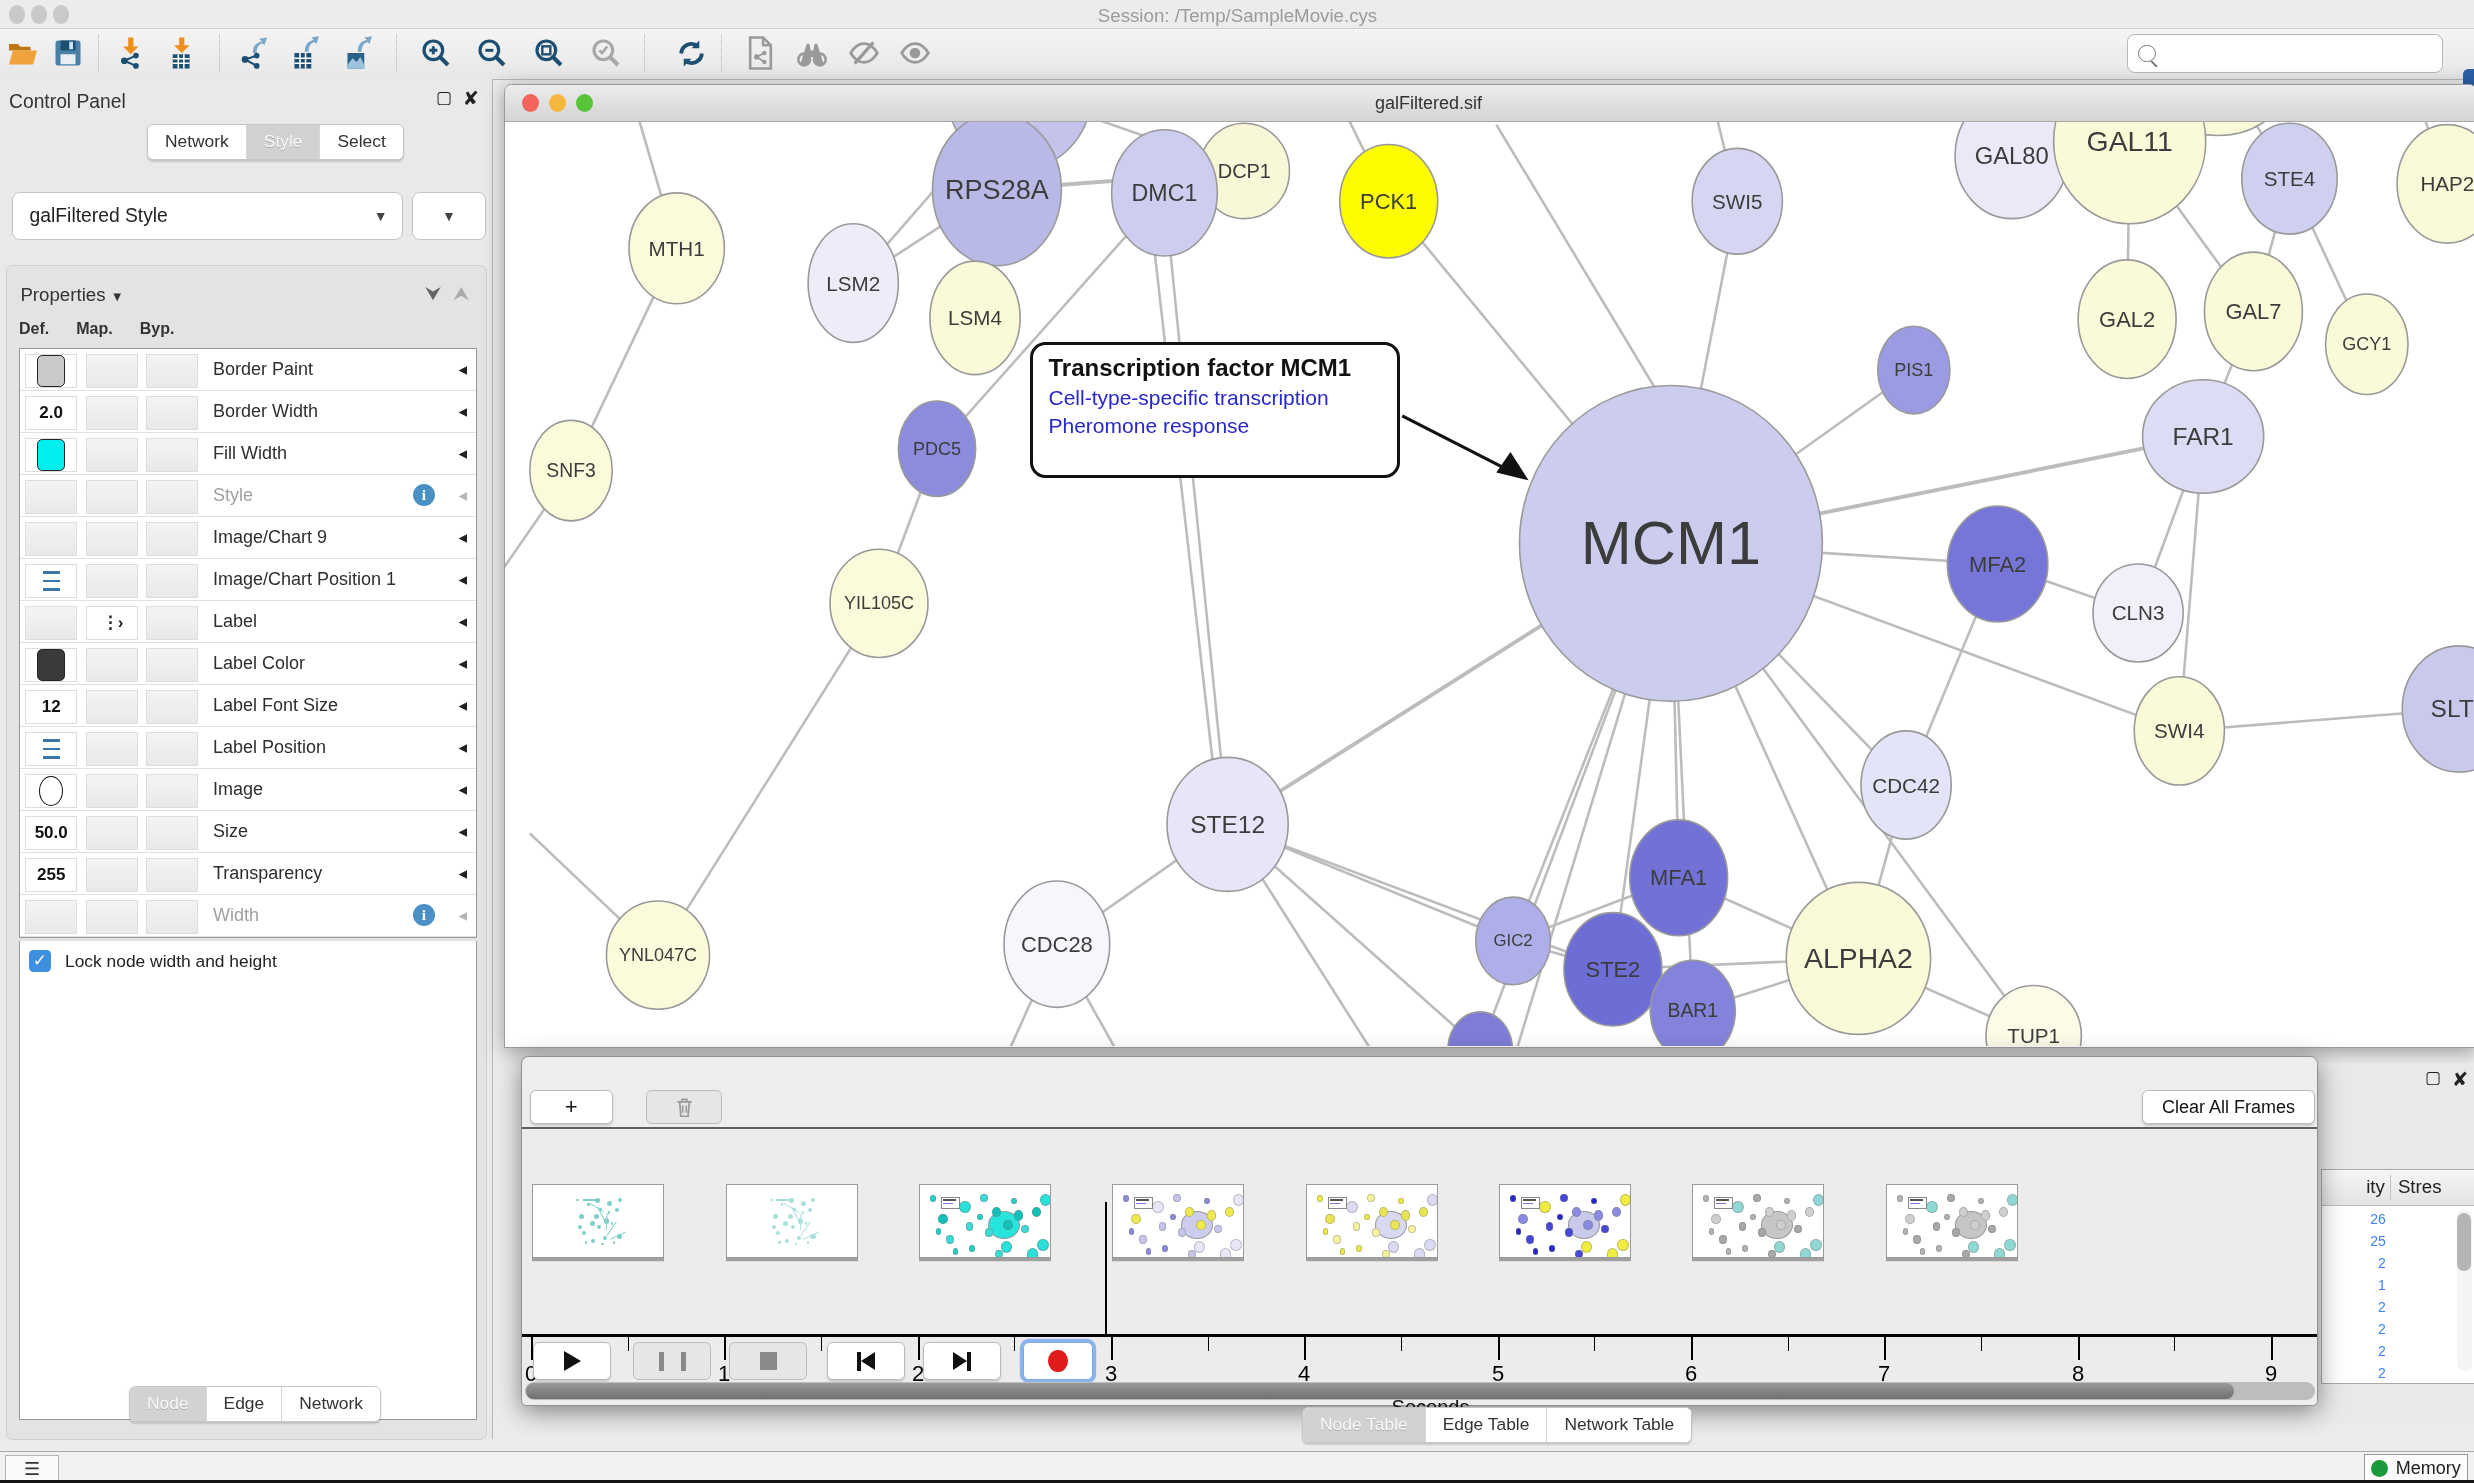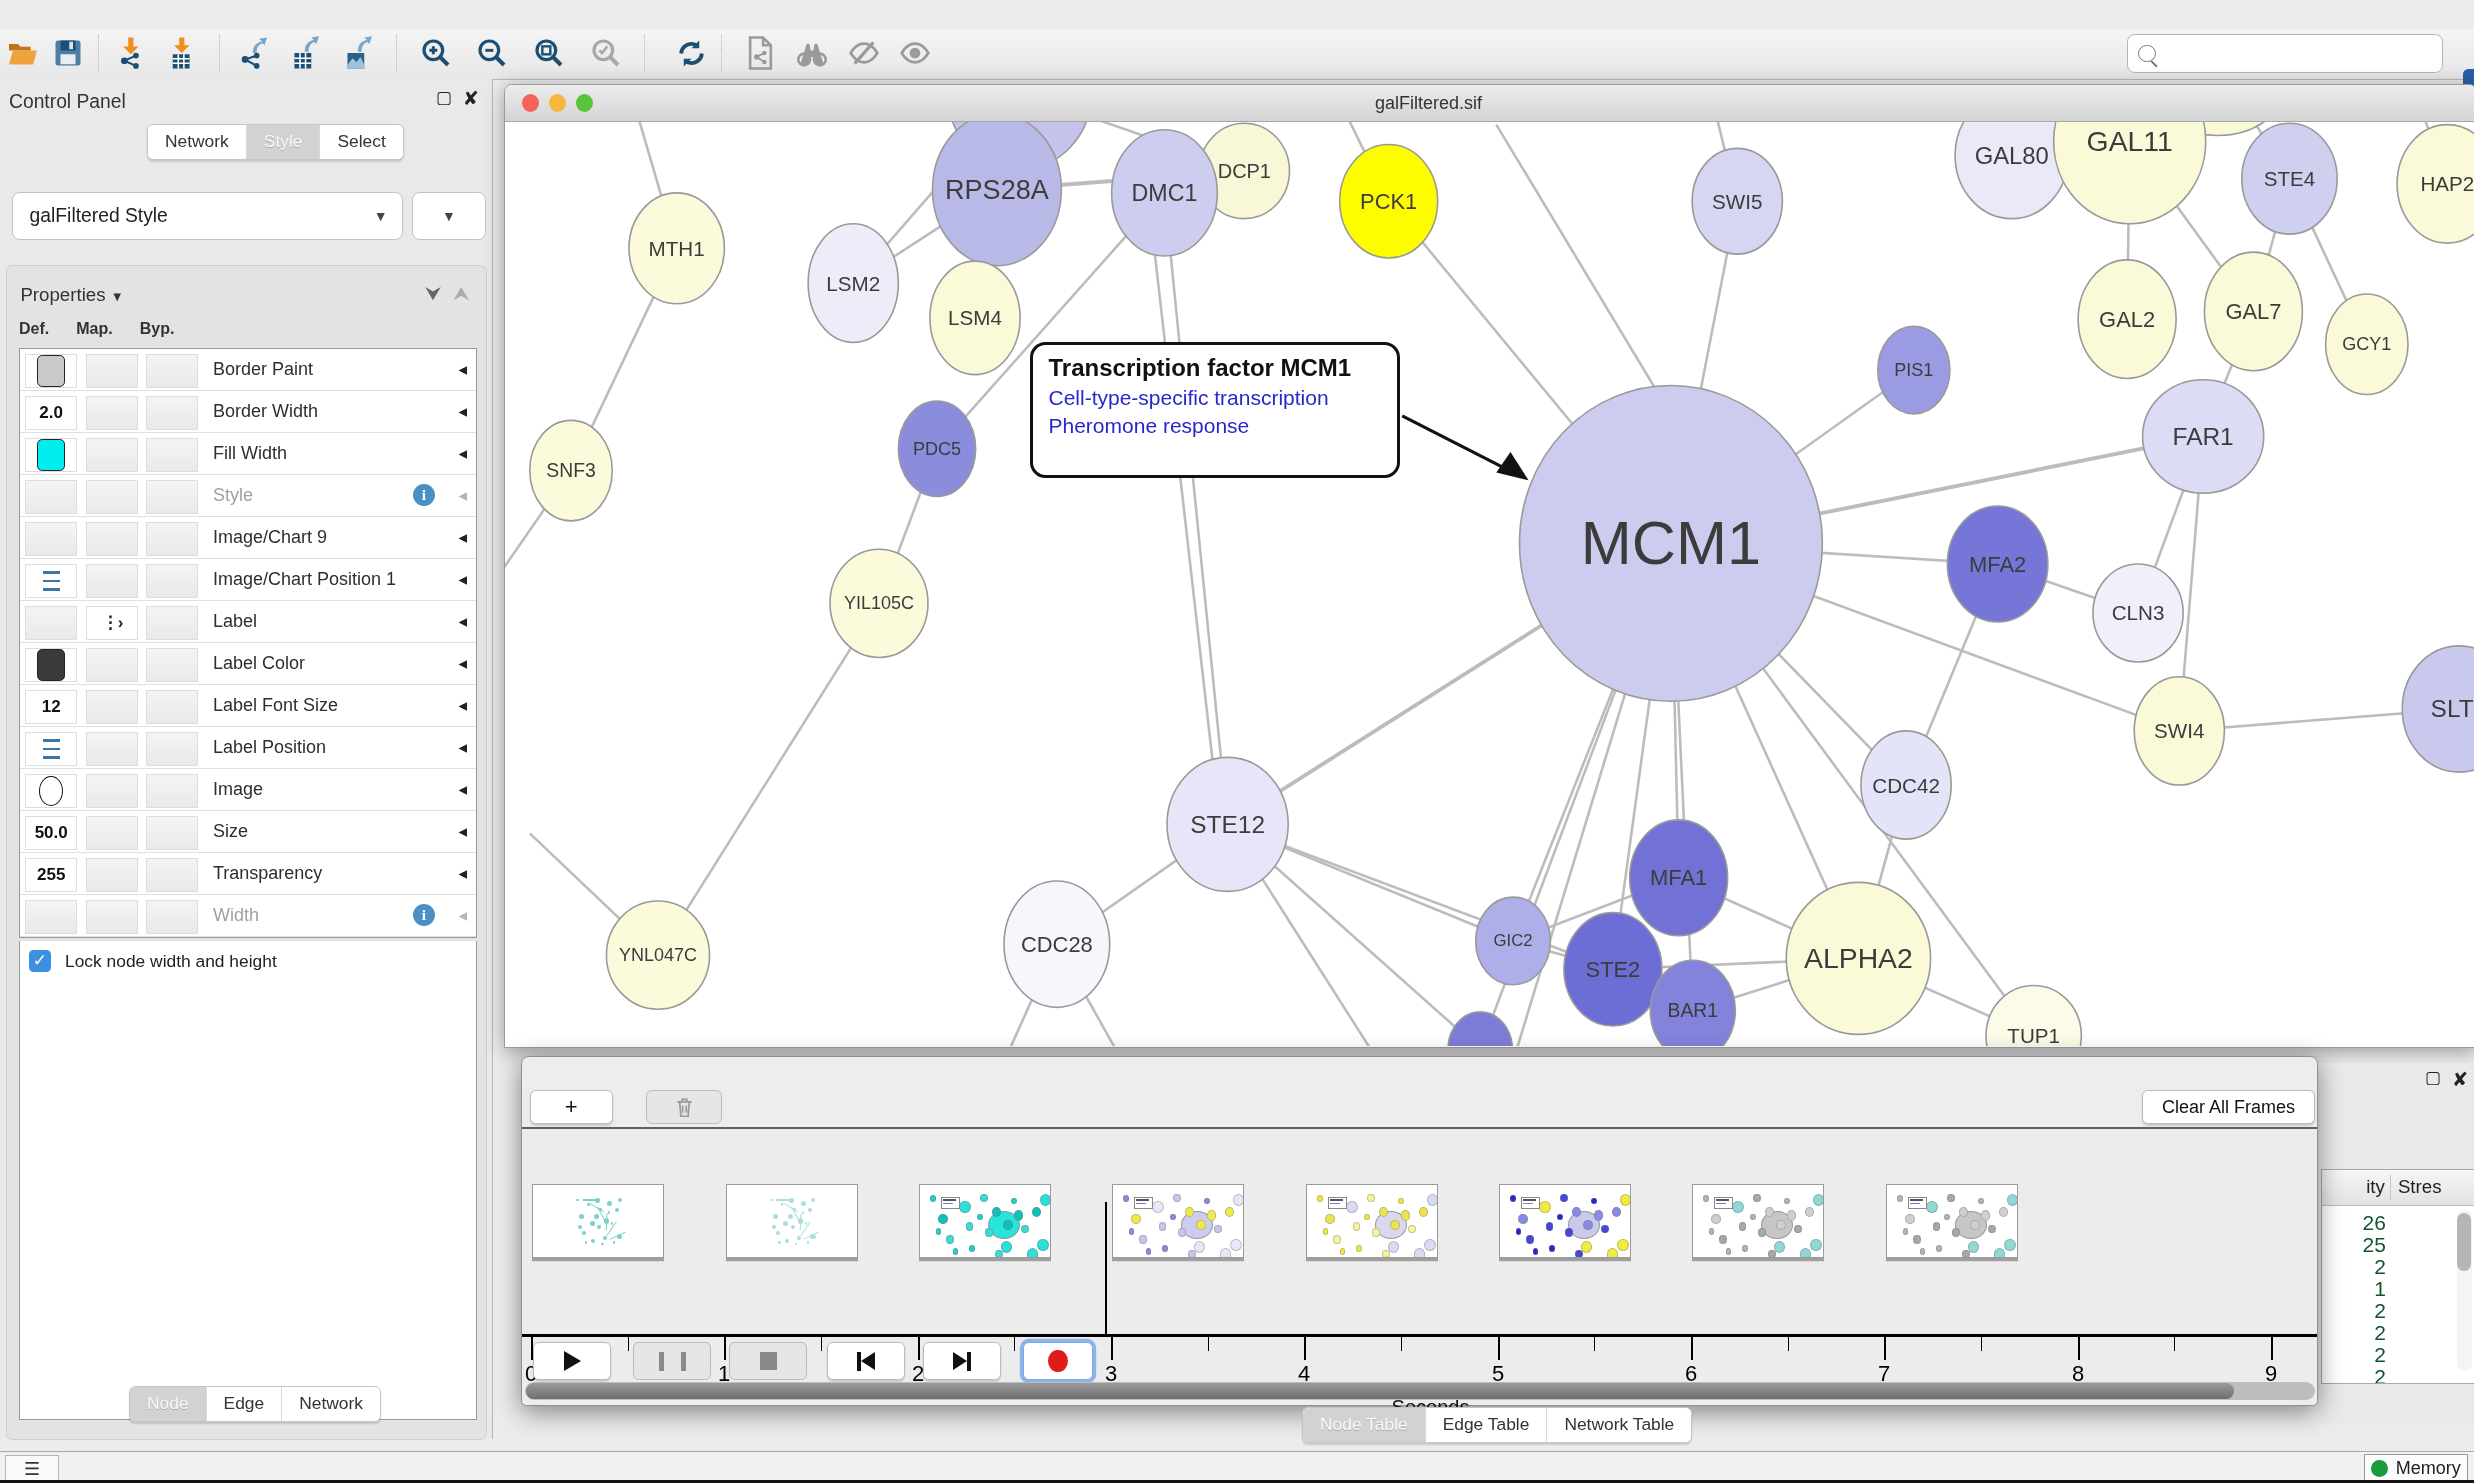--- a/index.html
+++ b/index.html
@@ -96,37 +96,43 @@
   #rec-btn{box-shadow:0 0 0 3.2px #8ab4ea;border-color:#7aa8e0;}
   #cy-scroll{left:2.6px;top:325px;width:1790px;height:18px;background:#bdbdbd;border-radius:9px;}
   #cy-scroll-thumb{left:1.3px;top:1.3px;width:1708px;height:15.5px;border-radius:7.7px;background:linear-gradient(#9a9a9a,#6f6f6f);}
   
   #table-panel{left:2317px;top:1063px;width:158px;height:361px;background:#e9e9e9;}
   #tp-table{left:3.9px;top:106px;width:154px;height:213px;background:#fff;border:0.6px solid #aaa;border-right:none;overflow:hidden;}
   #tp-head{position:absolute;left:0;top:0;width:100%;height:35px;background:linear-gradient(#f6f6f6,#e3e3e3);border-bottom:1.3px solid #bbb;}
   #tp-col1{position:absolute;left:0;top:6.4px;width:63px;text-align:right;font-size:18.7px;color:#222;}
   #tp-col2{position:absolute;left:76px;top:6.4px;font-size:18.7px;color:#222;}
   #tp-divider{position:absolute;left:68px;top:5.2px;width:1.3px;height:24.5px;background:#c4c4c4;}
-  .tp-row{position:absolute;left:0;width:64px;text-align:right;font-size:21px;color:#14532d;}
+  .tp-row{position:absolute;left:0;width:64px;text-align:right;font-size:14px;color:#3b82f6;}
   #tp-scroll{position:absolute;right:3.9px;top:40px;width:15.5px;height:161px;background:#f4f4f4;border-radius:7.7px;}
   #tp-scroll-thumb{position:absolute;left:0.6px;top:2.6px;width:14px;height:58px;background:#b5b5b5;border-radius:7px;}
   
   #bottom-tabs{left:1302px;top:1407px;}
   #status-bar{left:0;top:1451px;width:2475px;height:32px;background:#f1f1f1;border-top:1.3px solid #a8a8a8;}
   #status-list-btn{left:5.2px;top:1455px;width:52px;height:26px;background:#fafafa;border:1.3px solid #b5b5b5;display:flex;align-items:center;justify-content:center;font-size:18px;color:#333;cursor:pointer;}
   #memory-btn{left:2364px;top:1454px;width:102px;height:27px;background:#fbfbfb;border:1.3px solid #999;display:flex;align-items:center;justify-content:center;cursor:pointer;}
   #memory-dot{width:17px;height:17px;border-radius:50%;background:#1a9a3a;margin-right:7.7px;}
   #memory-label{font-size:18px;color:#222;}
   #bottom-strip{left:0;top:1480px;width:2475px;height:3.9px;background:#141414;}
 </style>
 </head>
 <body>
 
 <div id="screen">
 
+  <div id="app-titlebar" class="abs">
+    <div class="gray-light abs" style="left:9px"></div>
+    <div class="gray-light abs" style="left:31px"></div>
+    <div class="gray-light abs" style="left:53px"></div>
+    <div id="app-title" class="abs">Session: /Temp/SampleMovie.cys</div>
+  </div>
 
   <div id="toolbar" class="abs">
     <div class="tbtn abs" style="left:5.2px">
       <svg width="32" height="28" viewBox="0 0 24 22">
           <path d="M1 4h7l2 2h8v3H1z" fill="#c07514"></path>
           <path d="M1 20 L4 9 H23 L20 20 Z" fill="#efa33c"></path>
         </svg>
       </div>
     <div class="tbtn abs" style="left:50px">
       <svg width="30" height="30" viewBox="0 0 24 24">

